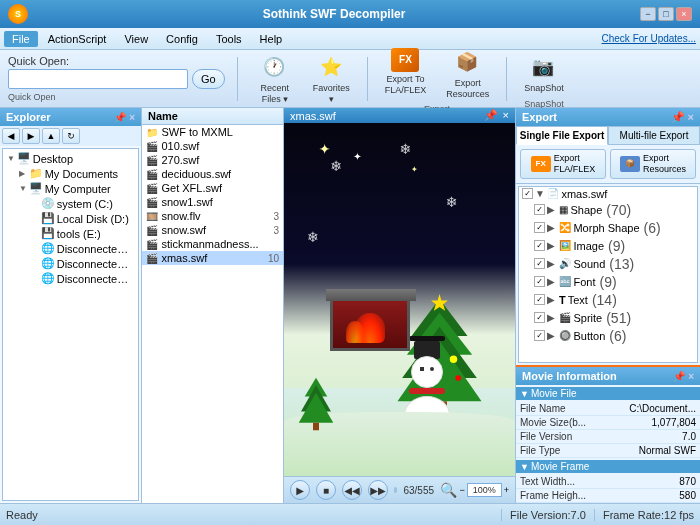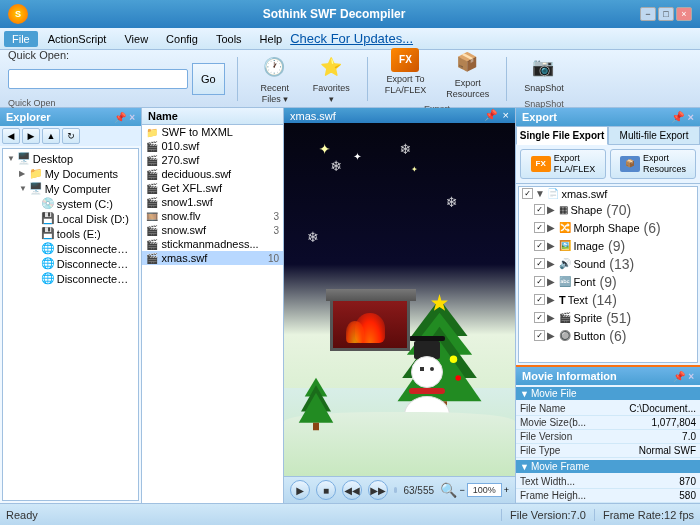--- a/index.html
+++ b/index.html
@@ -6,33 +6,33 @@
     body { font-family: 'Segoe UI', Tahoma, Arial, sans-serif; font-size: 11px; background: #d4e8f7; overflow: hidden; width: 700px; height: 525px; }
 
     
     .title-bar { background: linear-gradient(to bottom, #4a9fd4, #2b7fc1); height: 28px; display: flex; align-items: center; justify-content: space-between; padding: 0 8px; }
     .title-bar-text { color: white; font-size: 12px; font-weight: bold; flex: 1; text-align: center; }
     .title-bar-logo { width: 20px; height: 20px; background: radial-gradient(circle, #ffcc00, #ff6600); border-radius: 50%; display: flex; align-items: center; justify-content: center; font-size: 9px; color: white; font-weight: bold; }
     .title-bar-controls { display: flex; gap: 2px; }
     .title-btn { width: 16px; height: 14px; border: 1px solid #aaa; border-radius: 2px; cursor: pointer; display: flex; align-items: center; justify-content: center; font-size: 9px; background: #c0d8f0; color: #333; }
 
     
-    .menu-bar { background: linear-gradient(to bottom, #e8f4ff, #d0e8f8); height: 22px; display: flex; align-items: center; padding: 0 4px; border-bottom: 1px solid #a0c0e0; justify-content: flex-start; }
+    .menu-bar { background: linear-gradient(to bottom, #e8f4ff, #d0e8f8); height: 22px; display: flex; align-items: center; padding: 0 4px; border-bottom: 1px solid #a0c0e0; justify-content: space-between; }
     .menu-items { display: flex; gap: 2px; }
     .menu-item { padding: 2px 8px; cursor: pointer; border-radius: 2px; color: #000; }
     .menu-item.active { background: #4a9fd4; color: white; }
-    .check-updates { font-size: 13px; color: #0055aa; text-decoration: underline; cursor: pointer; margin-right: 20px; }
+    .check-updates { font-size: 10px; color: #0055aa; text-decoration: underline; cursor: pointer; margin-right: 0; }
 
     
     .toolbar { background: linear-gradient(to bottom, #e8f4ff, #cce0f5); height: 58px; display: flex; align-items: center; padding: 4px 8px; border-bottom: 1px solid #a0c0e0; gap: 8px; }
     .quick-open-section { display: flex; flex-direction: column; gap: 2px; }
     .quick-open-label { font-size: 11px; color: #333; }
     .quick-open-row { display: flex; gap: 4px; align-items: center; }
     .quick-open-input { width: 180px; height: 20px; border: 1px solid #7aade0; border-radius: 2px; padding: 0 4px; background: white; font-size: 11px; }
-    .go-btn { background: linear-gradient(to bottom, #f0f8ff, #d0e8f8); border: 1px solid #7aade0; padding: 2px 8px; border-radius: 0; cursor: pointer; font-size: 11px; height: 32px; }
+    .go-btn { background: linear-gradient(to bottom, #f0f8ff, #d0e8f8); border: 1px solid #7aade0; padding: 2px 8px; border-radius: 10px; cursor: pointer; font-size: 11px; height: 20px; }
     .toolbar-separator { width: 1px; height: 44px; background: #a0c0e0; margin: 0 4px; }
     .toolbar-buttons { display: flex; gap: 4px; align-items: center; }
     .toolbar-btn { display: flex; flex-direction: column; align-items: center; gap: 2px; padding: 4px 8px; cursor: pointer; border-radius: 3px; border: 1px solid transparent; min-width: 50px; }
     .toolbar-btn .icon { width: 28px; height: 28px; display: flex; align-items: center; justify-content: center; font-size: 18px; }
     .toolbar-btn .label { font-size: 9px; color: #333; text-align: center; line-height: 1.2; }
     .toolbar-group { display: flex; flex-direction: column; align-items: center; }
 
     
     .main-area { display: flex; height: calc(525px - 28px - 22px - 58px - 22px); }
 

